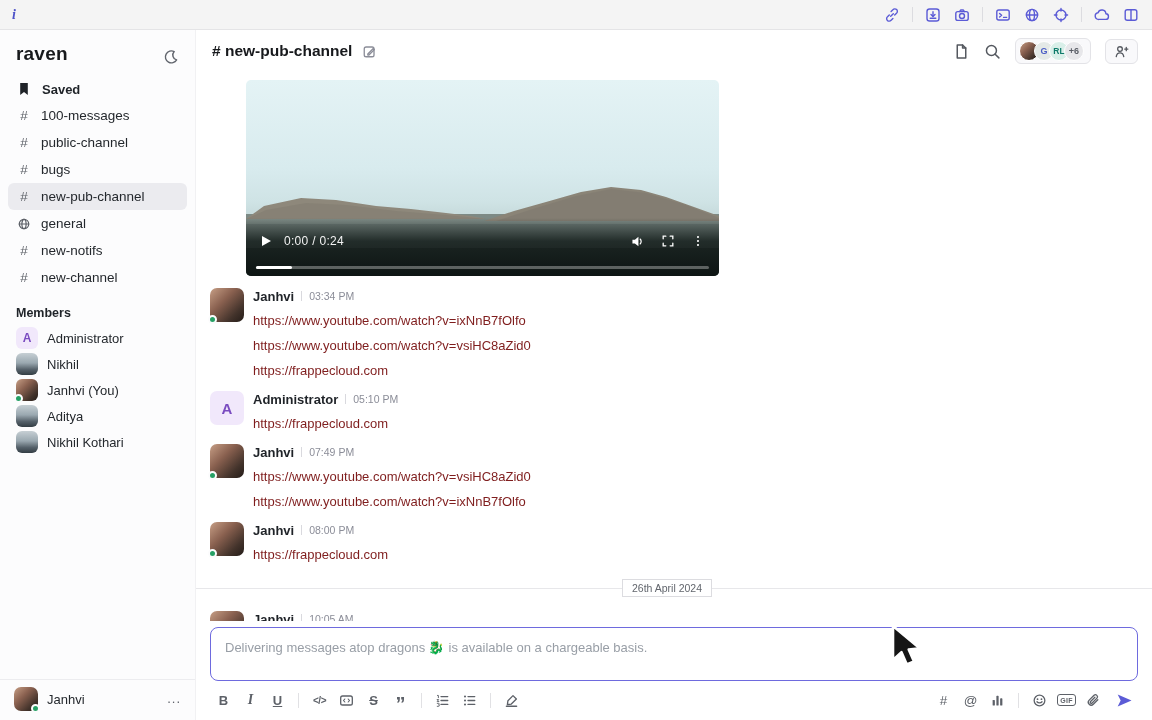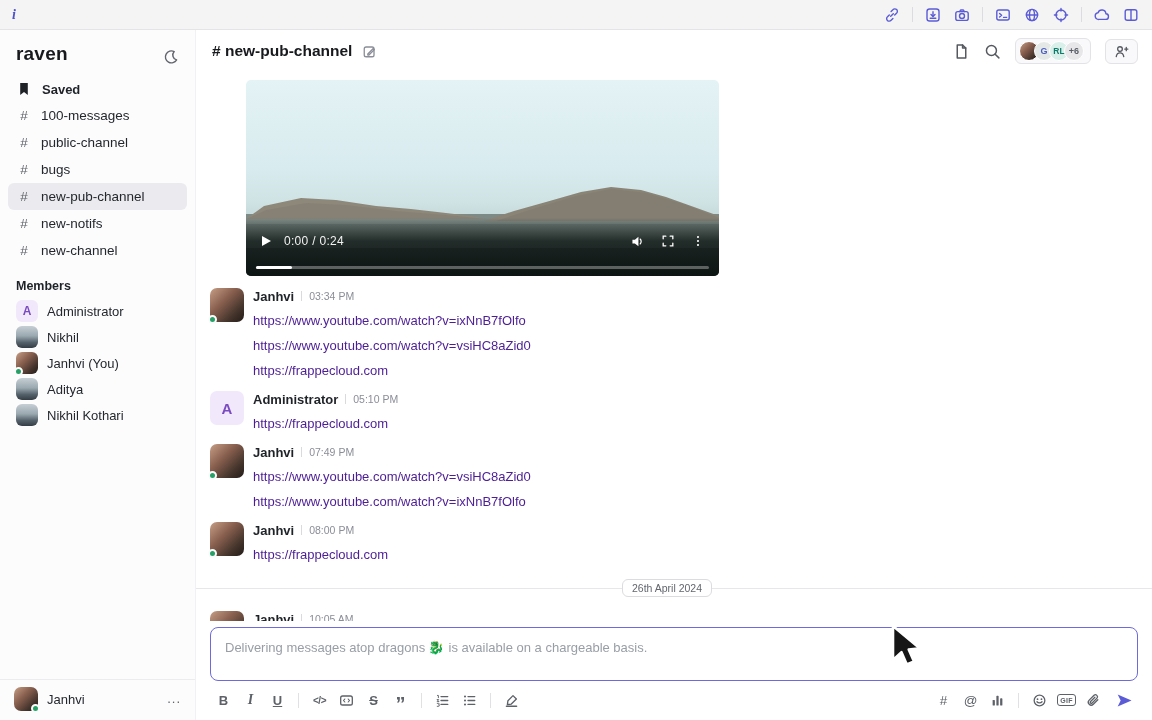--- a/index.html
+++ b/index.html
@@ -95,26 +95,26 @@
   .progress-fill{ height:100%; border-radius:2px; background:#fff; }
 
   .msg{ display:flex; gap:9px; margin-top:12px; }
   .msg-body{ min-width:0; }
   .msg-head{ display:flex; align-items:center; gap:7px; height:16px; }
   .msg-author{ font-size:13px; font-weight:700; color:#1f2328; }
   .msg-sep{ width:1px; height:10px; background:#d9d9de; }
   .msg-time{ font-size:10.5px; color:#8b8d98; }
   .msg-line{ margin-top:9px; font-size:13px; line-height:16px; color:#24282d; }
   .msg-line:first-of-type{ margin-top:4px; }
-  .msg-link{ color:#4c1d95; text-decoration:none; cursor:pointer; }
+  .msg-link{ color:#7f1d1d; text-decoration:none; cursor:pointer; }
   .date-divider{ position:relative; margin:14px 0 2px; height:22px; display:flex;
     align-items:center; justify-content:center; }
   .date-divider::before{ content:""; position:absolute; left:-14px; right:-28px; top:50%;
     border-top:1px solid #e7e7ea; }
-  .date-pill{ position:relative; background:#fff; border:1px solid #dcdce0; border-radius:6px;
+  .date-pill{ position:relative; background:#fff; border:1px solid #dcdce0; border-radius:0;
     padding:2px 9px; font-size:10.5px; color:#62666d; }
 
   
   .composer{ flex:none; margin:6px 14px 0; border:1.5px solid #6e6ade; border-radius:8px;
     min-height:54px; padding:10px 14px; background:#fff; cursor:text; }
   .placeholder{ font-size:13px; color:#989ea6; }
   .composer-toolbar{ flex:none; display:flex; align-items:center; padding:9px 16px 10px; gap:4px;
     color:#5d6168; }
   .tb{ background:none; border:none; color:#5d6168; width:23px; height:20px; padding:0;
     display:flex; align-items:center; justify-content:center; cursor:pointer; font-size:13px; }
@@ -226,20 +226,30 @@
           <span class="chan-ic">#</span>
           <span>public-channel</span>
         </div>
         <div class="chan-item">
           <span class="chan-ic">#</span>
           <span>bugs</span>
         </div>
         <div class="chan-item selected">
           <span class="chan-ic">#</span>
           <span>new-pub-channel</span>
+        </div>
+        <div class="chan-item">
+          <span class="chan-ic">
+            <svg width="14" height="14" viewBox="0 0 16 16" fill="none" stroke="currentColor" stroke-width="1.4" stroke-linecap="round" stroke-linejoin="round">
+              <circle cx="8" cy="8" r="5.4"></circle>
+              <ellipse cx="8" cy="8" rx="2.4" ry="5.4"></ellipse>
+              <path d="M2.6 8h10.8"></path>
+            </svg>
+          </span>
+          <span>general</span>
         </div>
         <div class="chan-item">
           <span class="chan-ic">#</span>
           <span>new-notifs</span>
         </div>
         <div class="chan-item">
           <span class="chan-ic">#</span>
           <span>new-channel</span>
         </div>
       </nav>

